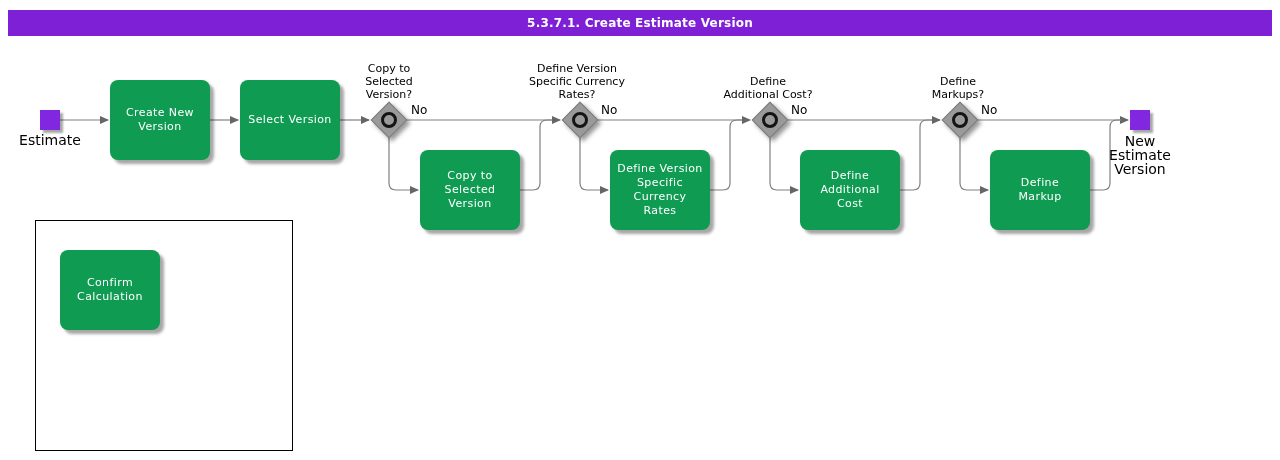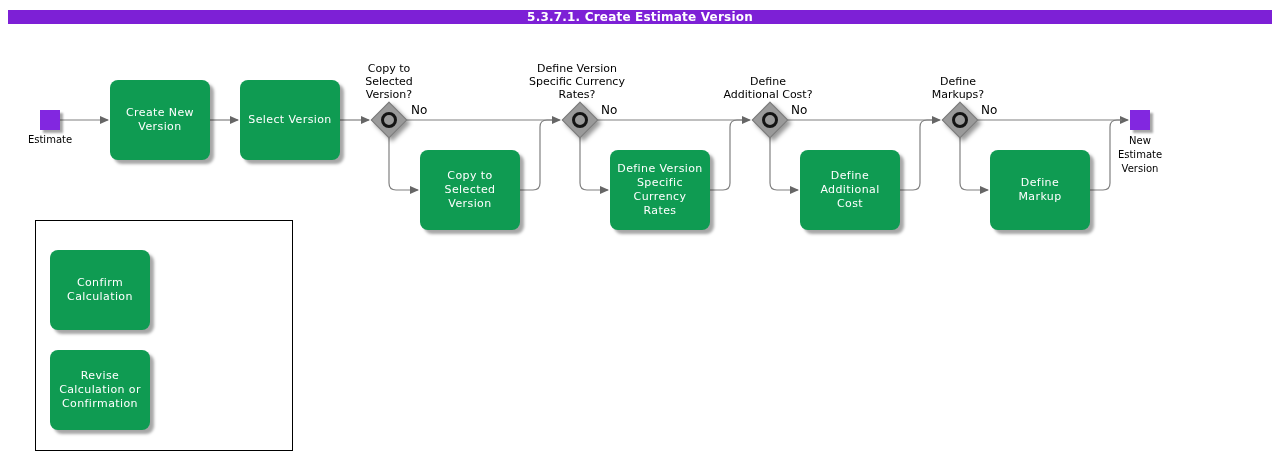--- a/index.html
+++ b/index.html
@@ -1,21 +1,21 @@
 <!DOCTYPE html>
 <html style="--title-bg: #7D20D6; --task-fill: #0F9B52; --event-fill: #8227E0; --gateway-fill: #9A9A9A; --connector: #808080;"><head>
 <meta charset="utf-8">
 <style>
   html,body { margin:0; padding:0; background:#ffffff; }
   .canvas {
     position:relative; width:1280px; height:460px; background:#ffffff;
     font-family:"DejaVu Sans","Liberation Sans",sans-serif; overflow:hidden;
   }
   .title-bar {
-    position:absolute; left:8px; top:10px; width:1264px; height:14px;
+    position:absolute; left:8px; top:10px; width:1264px; height:26px;
     background:var(--title-bg,#7D20D6); color:#ffffff;
     display:flex; align-items:center; justify-content:center;
     font-size:12px; font-weight:bold; letter-spacing:0.2px;
   }
   svg.connectors { position:absolute; left:0; top:0; }
   .task {
     position:absolute; width:100px; height:80px;
     background:var(--task-fill,#0F9B52); border-radius:8px;
     box-shadow:4px 4px 3px rgba(0,0,0,0.35);
     display:flex; align-items:center; justify-content:center;
@@ -23,21 +23,21 @@
   .task .task-label {
     color:#ffffff; font-size:11px; line-height:14px; letter-spacing:0.4px;
     text-align:center; white-space:pre-line;
   }
   .event {
     position:absolute; width:20px; height:20px;
     background:var(--event-fill,#8227E0);
     box-shadow:3px 3px 2px rgba(0,0,0,0.35);
   }
   .node-label {
-    position:absolute; color:#000000; font-size:10px; line-height:14px;
+    position:absolute; color:#000000; font-size:14px; line-height:14px;
     text-align:center; white-space:pre-line;
   }
   .question-label {
     position:absolute; color:#000000; font-size:11px; line-height:13px;
     text-align:center; white-space:pre-line; width:130px;
   }
   .no-label { position:absolute; color:#000000; font-size:12px; }
   .gateway {
     position:absolute; width:36px; height:36px;
     filter:drop-shadow(3px 3px 2px rgba(0,0,0,0.4));
@@ -155,23 +155,18 @@
   <div class="gateway" style="left:942px;top:102px">
     <div class="diamond"></div>
     <div class="ring"></div>
   </div>
   <div class="question-label" style="left:893px;top:75px">Define
 Markups?</div>
   <div class="no-label" style="left:981px;top:103px">No</div>
 
   <div class="panel"></div>
 
-  <div class="task" style="left:50px;top:250px">
+  <div class="task" style="left:60px;top:250px">
     <span class="task-label">Confirm
 Calculation</span>
-  </div>
-  <div class="task" style="left:50px;top:350px">
-    <span class="task-label">Revise
-Calculation or
-Confirmation</span>
   </div>
 
 </div>
 
 </body></html>

